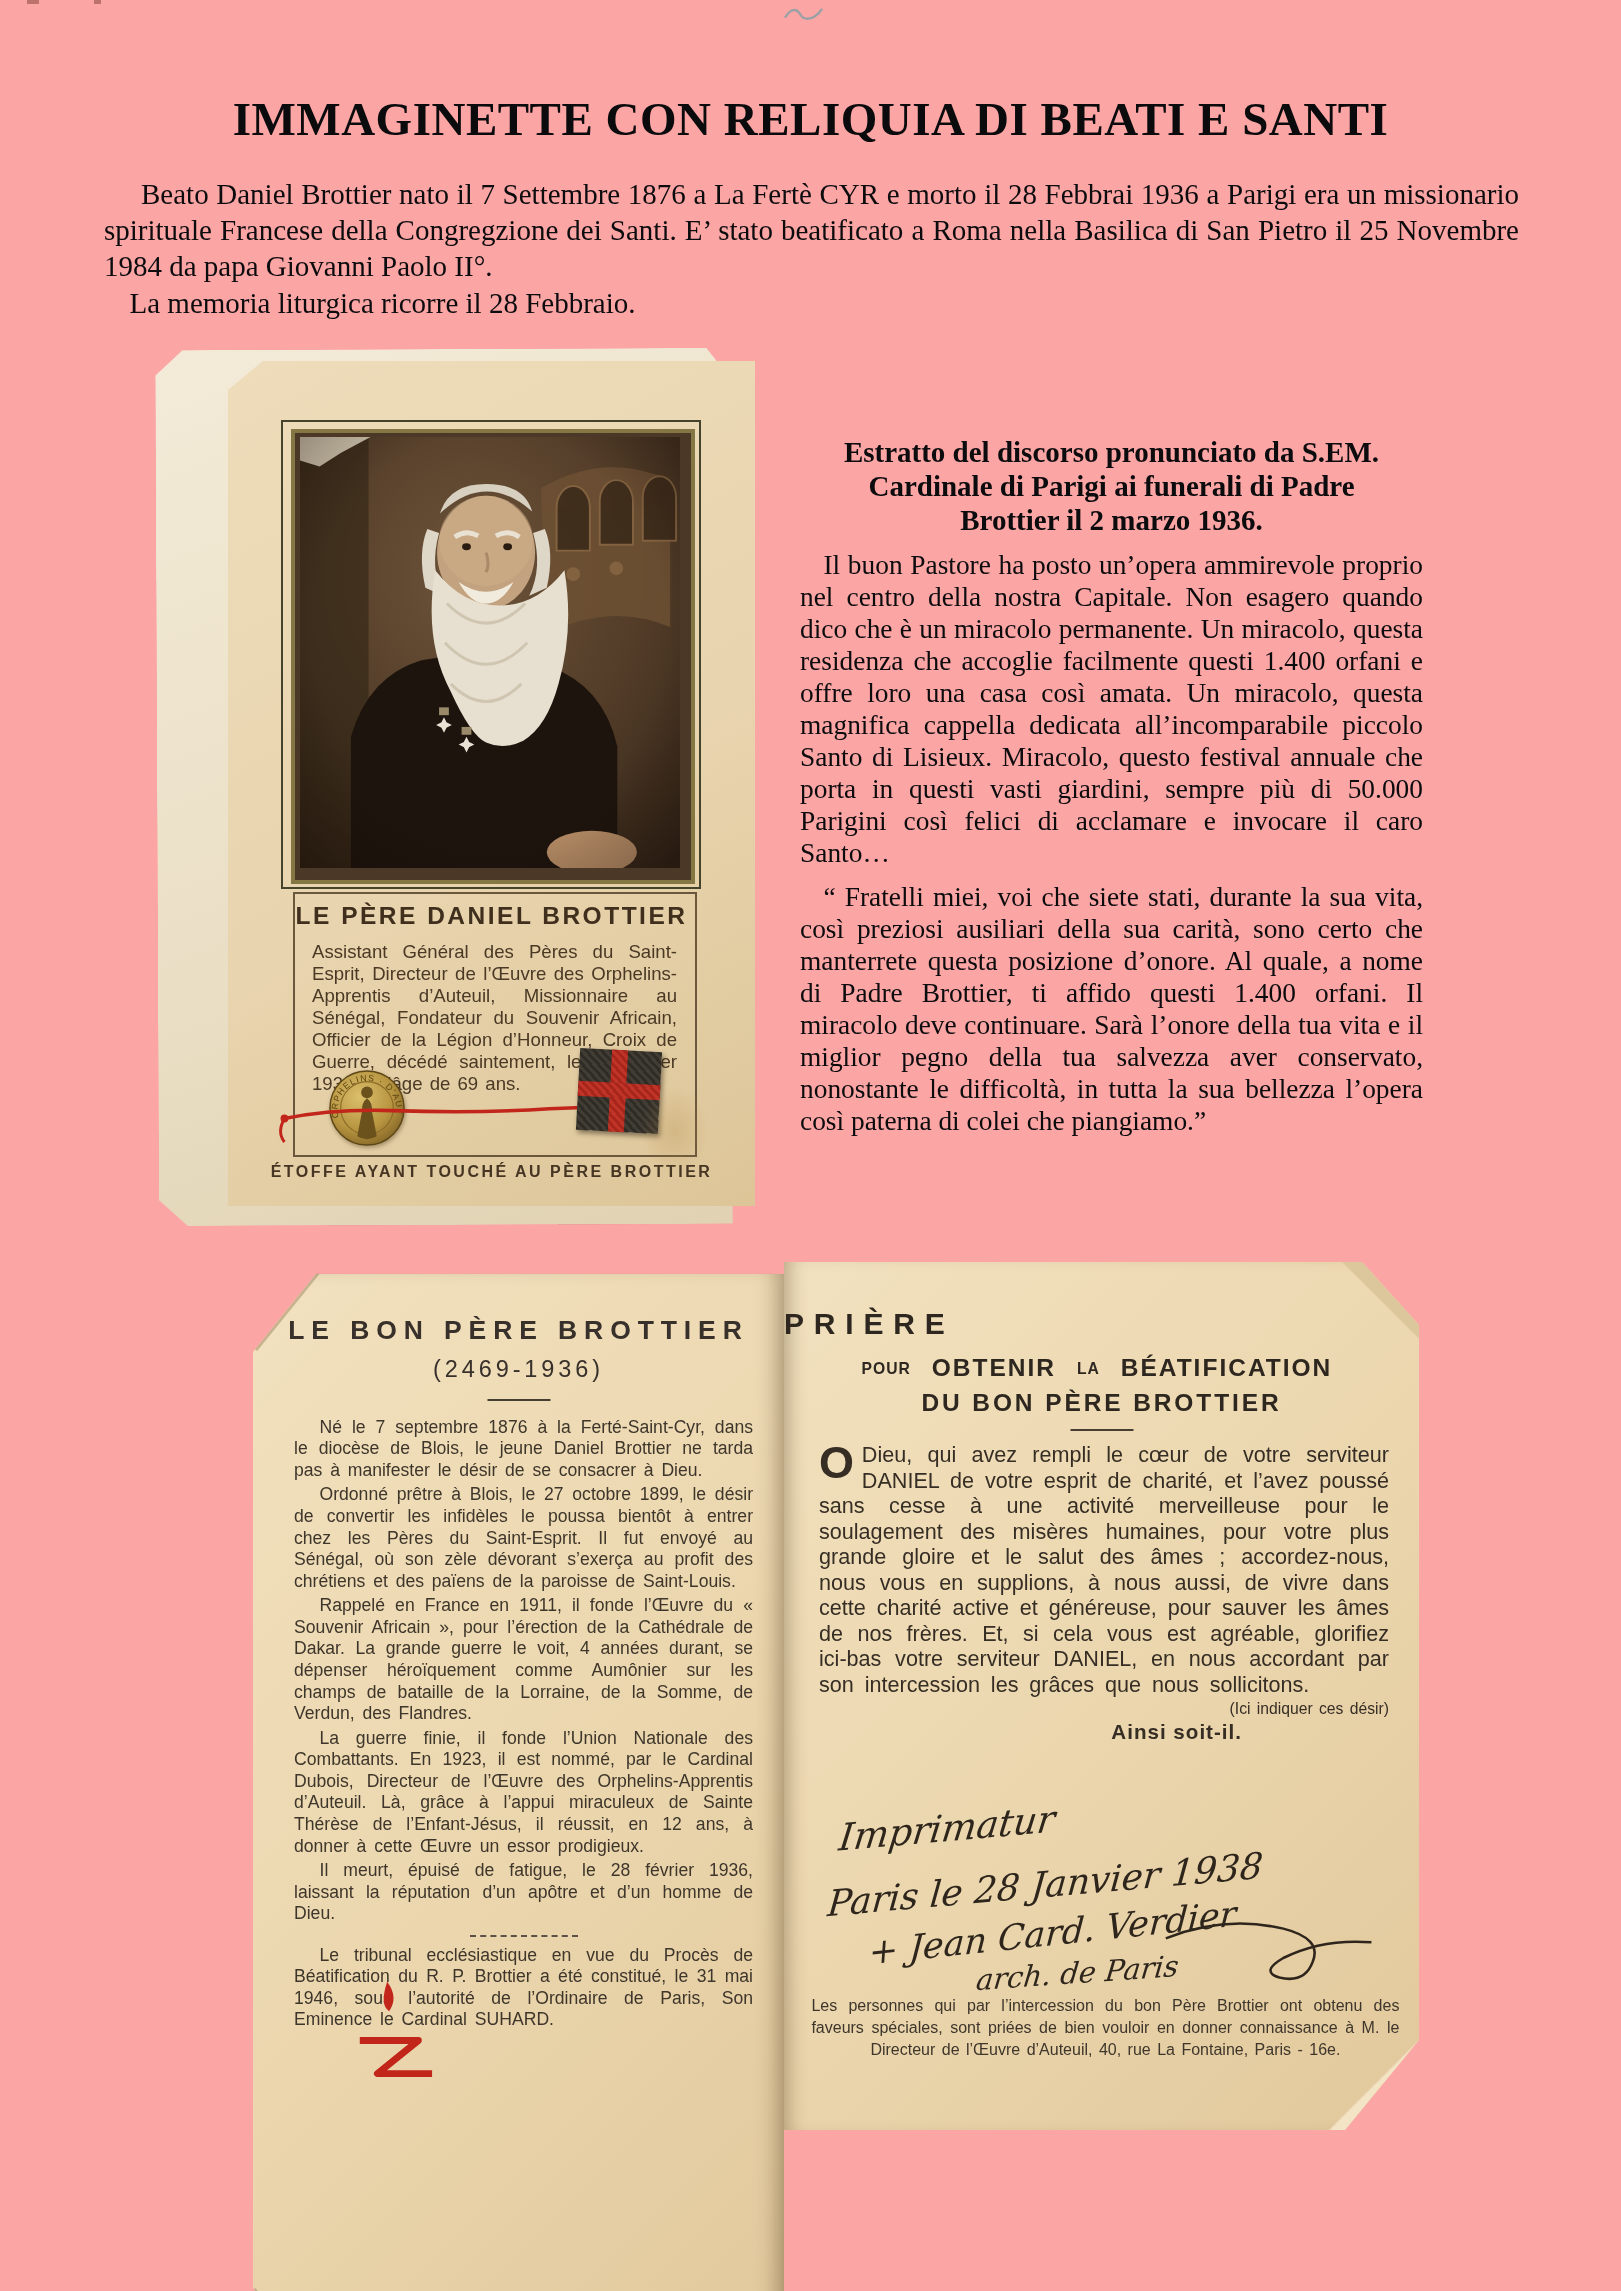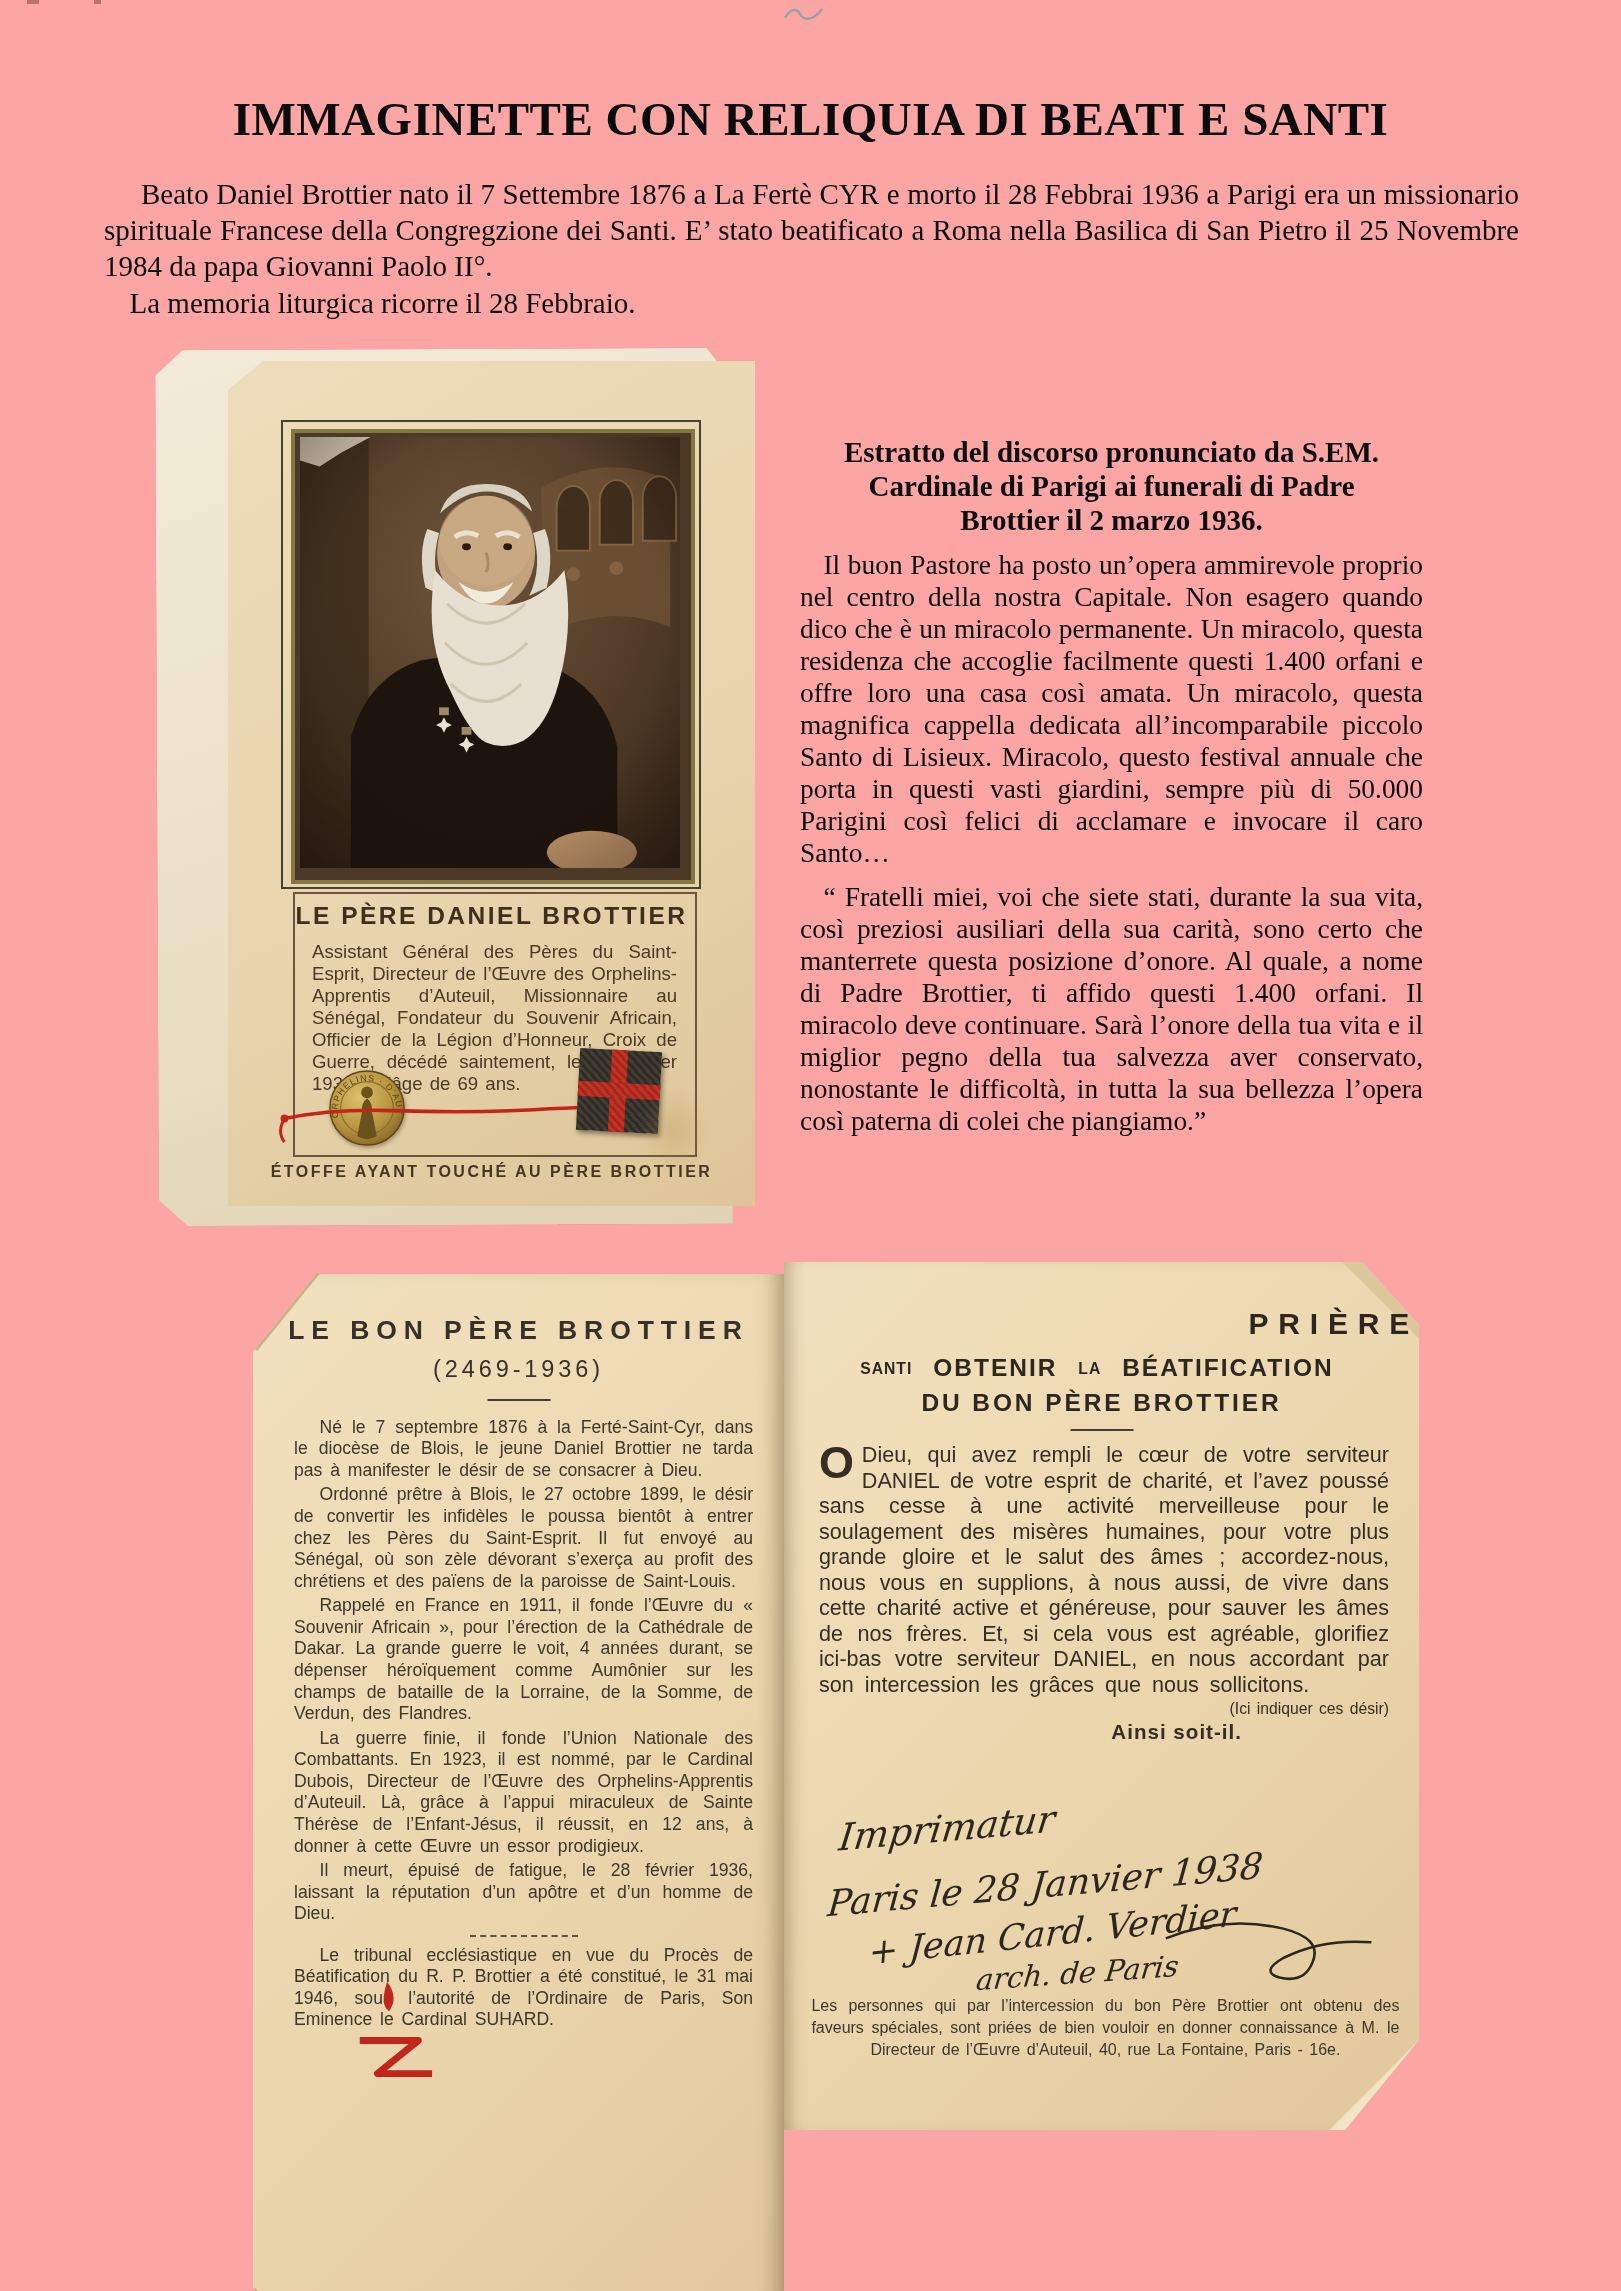--- a/index.html
+++ b/index.html
@@ -74,21 +74,21 @@
           letter-spacing:6.9px;color:#38302a;font-weight:bold;}
   .bsub{position:absolute;left:0;right:0;top:82px;text-align:center;font-size:23.5px;
         letter-spacing:3.9px;color:#38302a;}
   .brule{position:absolute;left:50%;transform:translateX(-50%);width:63px;height:0;
          border-top:2.5px solid #463d33;}
   .btext{position:absolute;left:41px;top:143px;width:459px;color:#3e362b;}
   .btext p{margin:0 0 2.9px 0;font-size:17.6px;line-height:21.6px;text-align:justify;
            text-indent:25.5px;word-spacing:2.9px;}
   .bdash{width:108px;margin:9.8px auto 7.8px auto;border-top:2px dashed #5c5146;}
   .lthread{position:absolute;left:93px;top:702px;width:137px;height:127px;}
-  .rtitle{position:absolute;left:0;right:0;top:45px;text-align:right;font-size:30px;
+  .rtitle{position:absolute;left:0;right:0;top:45px;text-align:left;font-size:30px;
           font-weight:bold;letter-spacing:9.8px;color:#2e2720;}
   .psub1{position:absolute;left:0;right:0;top:92px;text-align:center;color:#2e2720;}
   .psub1 .sm{font-size:15.7px;font-weight:bold;letter-spacing:1px;margin:0 5.9px;vertical-align:2px;}
   .psub1 .bg{font-size:24.5px;font-weight:bold;letter-spacing:2px;margin:0 15px;}
   .psub2{position:absolute;left:0;right:0;top:127px;text-align:center;font-size:24.5px;
          font-weight:bold;letter-spacing:2.9px;color:#2e2720;}
   .prayer{position:absolute;left:35px;top:180px;width:570px;color:#362e25;}
   .prayer .body{font-size:21.6px;line-height:25.5px;text-align:justify;word-spacing:4.9px;}
   .dropcap{float:left;font-size:45px;line-height:37px;font-weight:bold;margin:2px 7.8px 0 0;}
   .instruction{margin-top:2.9px;text-align:right;font-size:15.7px;word-spacing:2px;}
@@ -246,21 +246,21 @@
         <path d="M42,6 q12,16 2,30 q-10,-6 -2,-30" fill="#c2251a"></path>
         <path d="M14,66 h60 l-42,34 h56" stroke="#c2251a" stroke-width="7" fill="none" stroke-linejoin="round"></path>
       </svg>
     </div>
 
     <div class="bpage rpage">
       <div class="fold-tr"></div>
       <div class="fold-br"></div>
       <div class="rtitle">PRIÈRE</div>
       <div class="psub1">
-        <span class="sm">SANTI</span><span class="bg">OBTENIR</span><span class="sm">LA</span><span class="bg">BÉATIFICATION</span>
+        <span class="sm">POUR</span><span class="bg">OBTENIR</span><span class="sm">LA</span><span class="bg">BÉATIFICATION</span>
       </div>
       <div class="psub2">DU BON PÈRE BROTTIER</div>
       <div class="brule" style="top:167px;"></div>
 
       <div class="prayer">
         <div class="body">
           <span class="dropcap">O</span><span>Dieu, qui avez rempli le cœur de votre serviteur DANIEL de votre esprit de charité, et l’avez poussé sans cesse à une activité merveilleuse pour le soulagement des misères humaines, pour votre plus grande gloire et le salut des âmes ; accordez-nous, nous vous en supplions, à nous aussi, de vivre dans cette charité active et généreuse, pour sauver les âmes de nos frères. Et, si cela vous est agréable, glorifiez ici-bas votre serviteur DANIEL, en nous accordant par son intercession les grâces que nous sollicitons.</span>
         </div>
         <div class="instruction">(Ici indiquer ces désir)</div>
         <div class="amen">Ainsi soit-il.</div>

